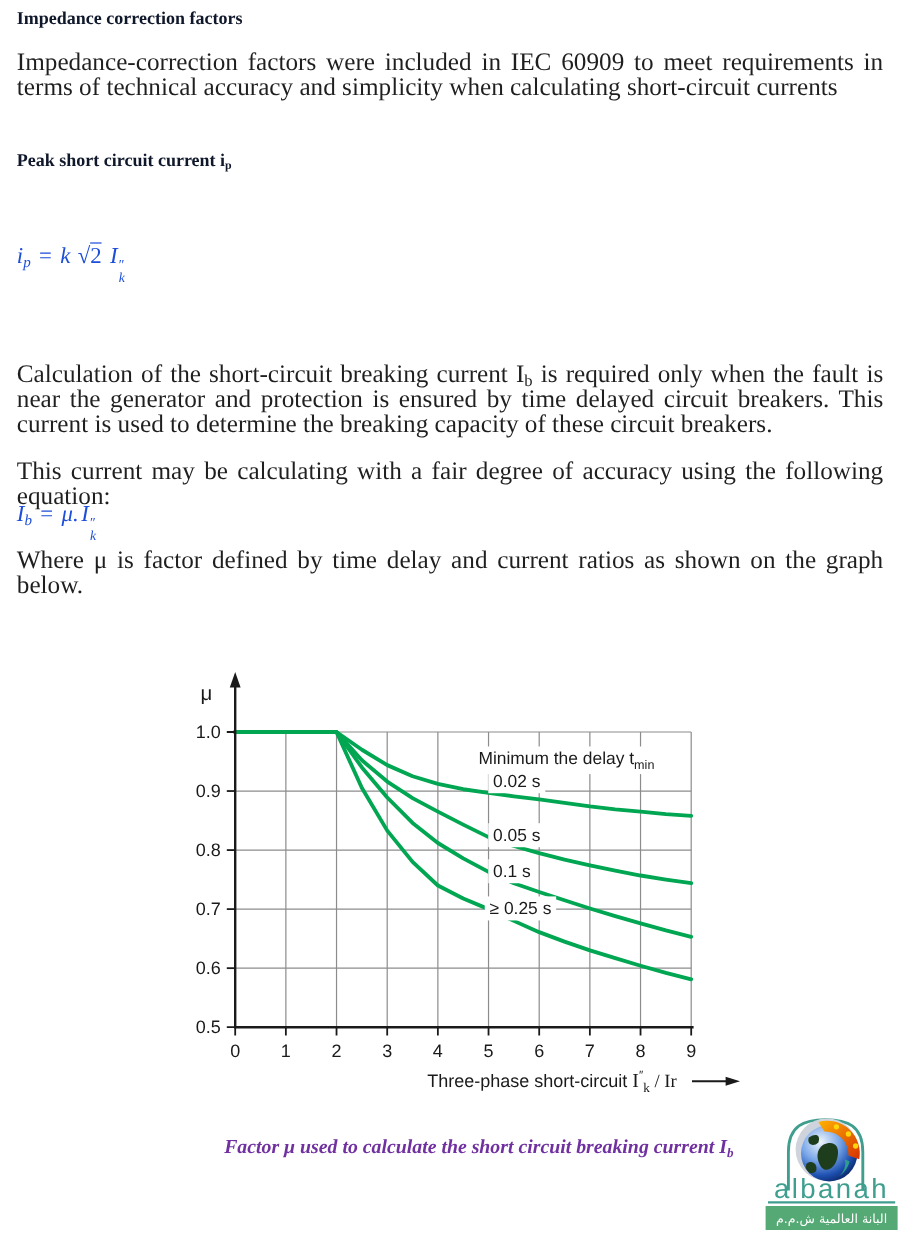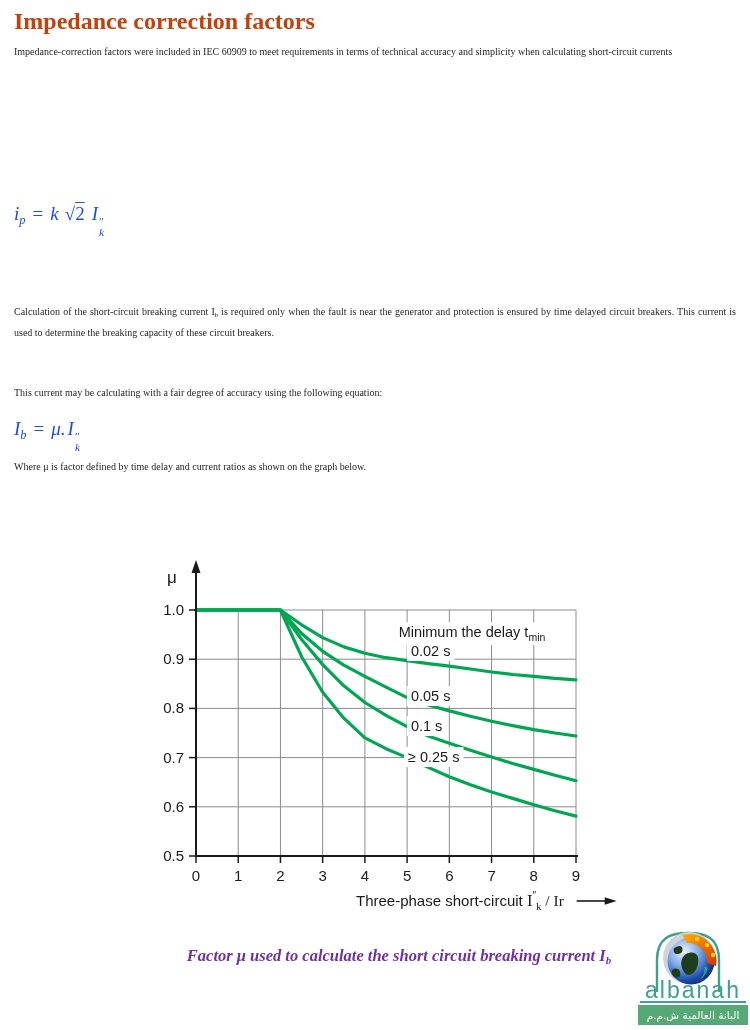--- a/index.html
+++ b/index.html
@@ -1,20 +1,20 @@
 <!DOCTYPE html>
 <html><head>
 <meta charset="utf-8">
 <style>
   html,body{margin:0;padding:0;background:#fff;}
   .page{position:relative;width:750px;height:1030px;background:#fff;overflow:hidden;
         font-family:"Liberation Serif",serif;color:#1f1f1f;}
   .abs{position:absolute;left:14px;width:722px;}
-  .h{font-weight:bold;font-size:24px;color:#c2410c;margin:0;}
-  .body{font-size:10px;line-height:21px;text-align:justify;margin:0;}
+  .h{font-weight:bold;font-size:15px;color:#0f172a;margin:0;}
+  .body{font-size:21px;line-height:21px;text-align:justify;margin:0;}
   sub.s{font-size:0.66em;vertical-align:-0.28em;line-height:0;}
   .equation{font-size:19px;color:#1d4ed8;}
   .ev{font-style:italic;}
   .rel{margin:0 7px;}
   .rad{margin-left:6px;}
   .radicand{text-decoration:overline;margin-right:5px;}
   .eI{margin-left:2px;}
   .stack{display:inline-flex;flex-direction:column;align-items:flex-start;
          font-size:0.60em;line-height:1;vertical-align:-0.42em;margin-left:1px;}
   .stack .top{display:block;height:0.95em;}
@@ -30,20 +30,21 @@
 </style>
 </head>
 <body>
 
 <div class="page">
 
   <h1 class="h abs" style="top:8px">Impedance correction factors</h1>
 
   <p class="body abs" style="top:41px">Impedance-correction factors were included in IEC 60909 to meet requirements in terms of technical accuracy and simplicity when calculating short-circuit currents</p>
 
+  <h2 class="h abs" style="top:126px"><span>Peak short circuit current i</span><sub class="s">p</sub></h2>
 
 
   <div class="equation abs" style="top:203px">
     <span class="ev">i</span><sub class="s ev">p</sub><span class="rel">=</span><span class="ev">k</span><span class="rad">√</span><span class="radicand">2</span><span class="ev eI">I</span><span class="stack">
         <span class="top">″</span>
         <span class="bot">k</span>
       </span>
   </div>
 
 

